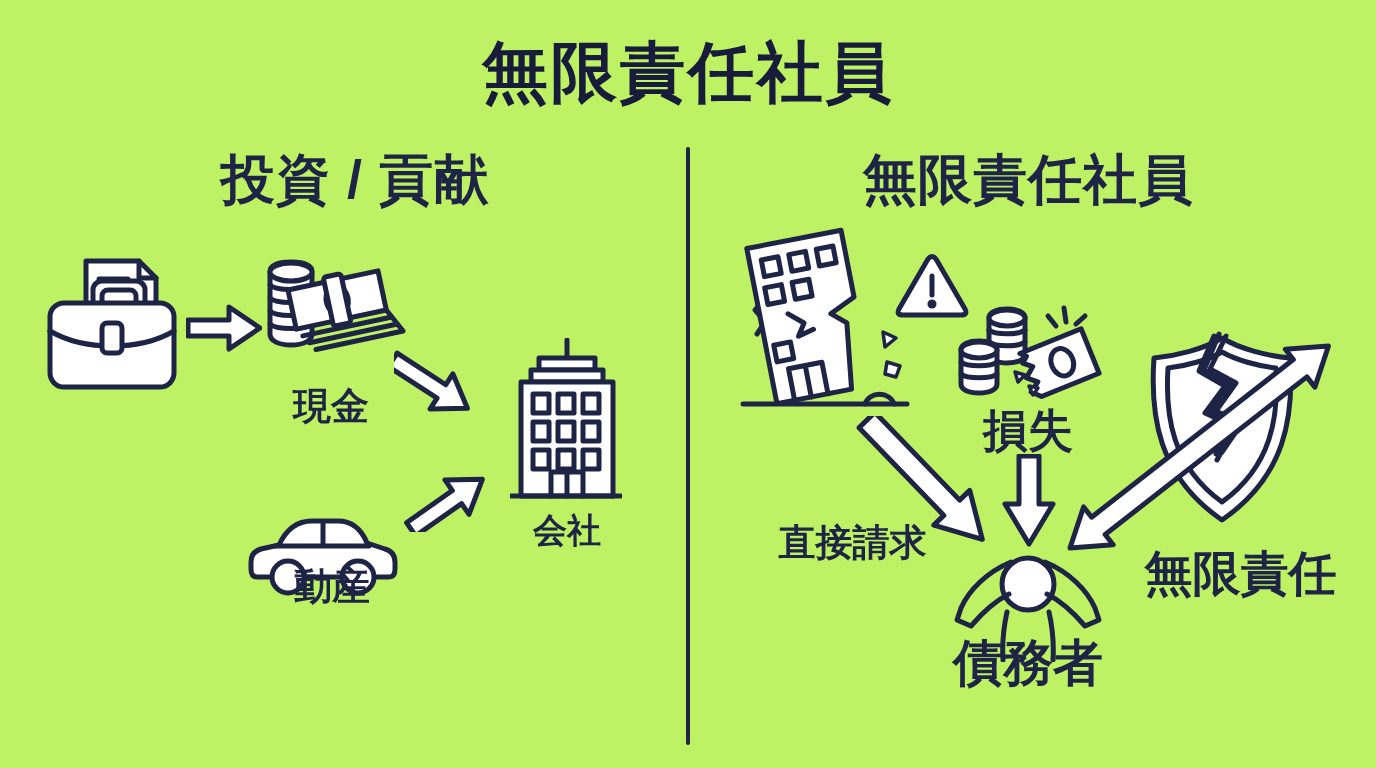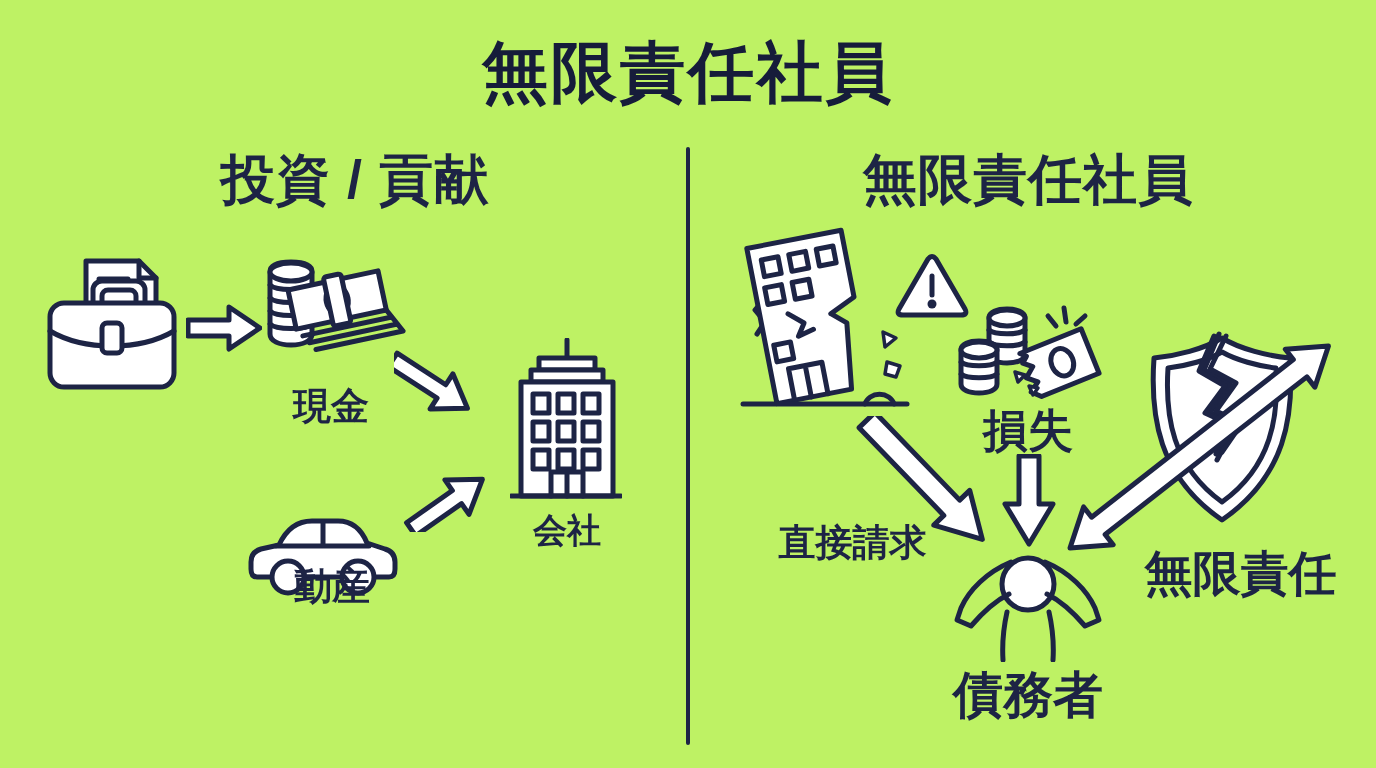--- a/index.html
+++ b/index.html
@@ -164,15 +164,15 @@
   </svg>
   <div class="lbl" style="left:1138px;top:548px;width:205px;font-size:48px;font-weight:800;">無限責任</div>
 
   <svg class="abs icon" style="left:943px;top:552px;" width="168" height="110" viewBox="0 0 168 110">
     <circle class="f" cx="85" cy="32" r="26"></circle>
     <path d="M68,10 C44,20 26,38 18,56 L14,68 L28,74 C40,60 54,48 66,42"></path>
     <path d="M102,10 C126,20 144,38 152,56 L156,68 L142,74 C130,60 116,48 104,42"></path>
     <path d="M64,60 C60,78 59,92 60,108"></path>
     <path d="M106,60 C110,78 111,92 110,108"></path>
   </svg>
-  <div class="lbl" style="left:930px;top:668px;width:196px;font-size:50px;font-weight:800;">債務者</div>
+  <div class="lbl" style="left:930px;top:636px;width:196px;font-size:50px;font-weight:800;">債務者</div>
 
 </div>
 
 </body></html>

